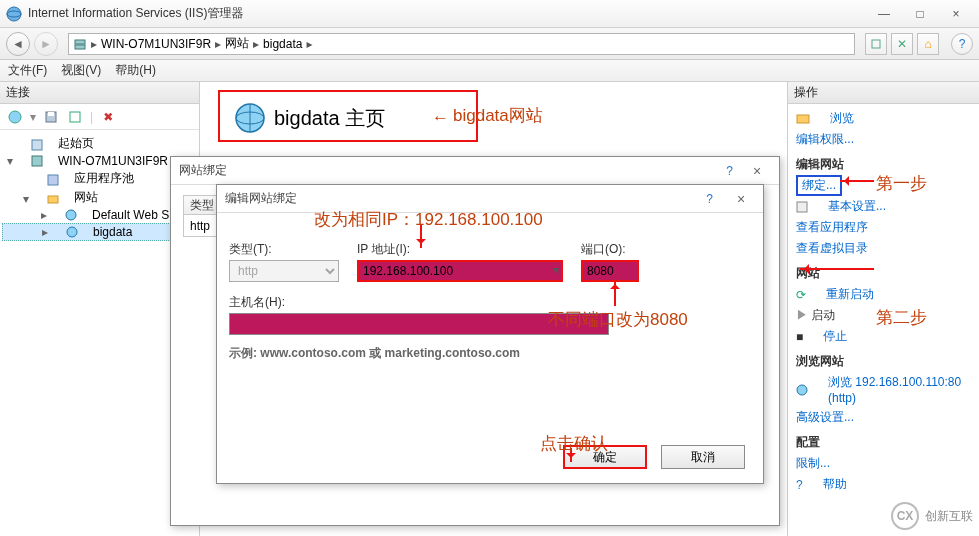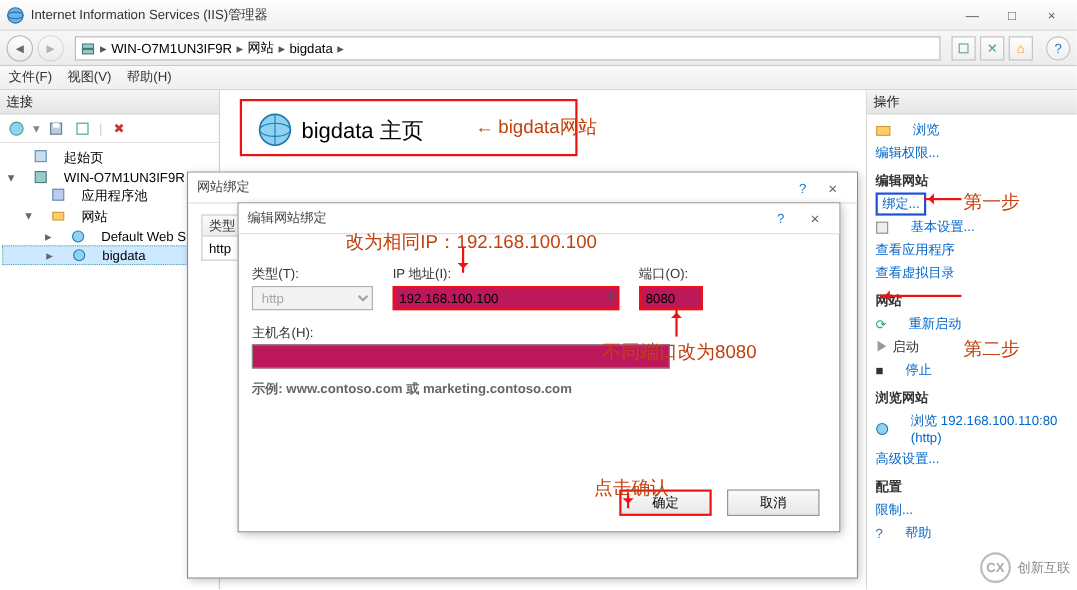--- a/index.html
+++ b/index.html
@@ -24,27 +24,27 @@
 .menurow { height: 22px; background: linear-gradient(#f9f9f9,#efefef); border-bottom: 1px solid #cfcfcf; display: flex; align-items: center; padding: 0 8px; gap: 14px; }
 .menurow span { color: #333; }
 
 
 .body { display: flex; height: calc(536px - 28px - 32px - 22px); }
 .left { width: 200px; border-right: 1px solid #cfcfcf; background: #fff; display: flex; flex-direction: column; }
 .panel-hdr { height: 22px; background: linear-gradient(#f4f4f4,#e6e6e6); border-bottom: 1px solid #cfcfcf; padding: 0 6px; display: flex; align-items: center; color: #222; }
 .left-tools { height: 26px; border-bottom: 1px solid #e3e3e3; display: flex; align-items: center; gap: 6px; padding: 0 6px; }
 .tool-ic { width: 18px; height: 18px; display:flex;align-items:center;justify-content:center; }
 .tree { padding: 4px 2px; }
-.tree-row { display: flex; align-items: flex-start; gap: 14px; padding: 1px 2px; white-space: nowrap; }
+.tree-row { display: flex; align-items: flex-end; gap: 14px; padding: 1px 2px; white-space: nowrap; }
 .tree-row.selected { background: #cde8ff; border: 1px dotted #5aa; }
 .tw { width: 12px; text-align: center; color: #666; }
 .ic { width: 14px; height: 14px; display:inline-flex;align-items:center;justify-content:center; }
 
 .center { flex: 1; background: #fff; position: relative; }
-.main-head { padding: 10px 14px 6px 14px; display: flex; align-items: center; gap: 8px; border: 2px solid #e11; width: 307px; margin: 8px 0 0 18px; }
+.main-head { padding: 10px 14px 6px 14px; display: flex; align-items: center; gap: 8px; border: 2px solid #e11; width: 260px; margin: 8px 0 0 18px; }
 .main-head .globe { width: 32px; height: 32px; }
 .main-head h1 { font-size: 20px; font-weight: 400; }
 
 .right { width: 192px; border-left: 1px solid #cfcfcf; background: #fff; }
 .actions { padding: 4px 8px; }
 .act-group-title { font-weight: 700; margin: 6px 0 2px 0; color: #333; }
 .act-link { color: #0066cc; padding: 2px 0; display: flex; align-items: center; gap: 20px; cursor: pointer; }
 .act-text { color: #333; padding: 2px 0; }
 .act-link.boxed { border: 2px solid #1e4fd6; padding: 0 4px; display: inline-block; }
 

